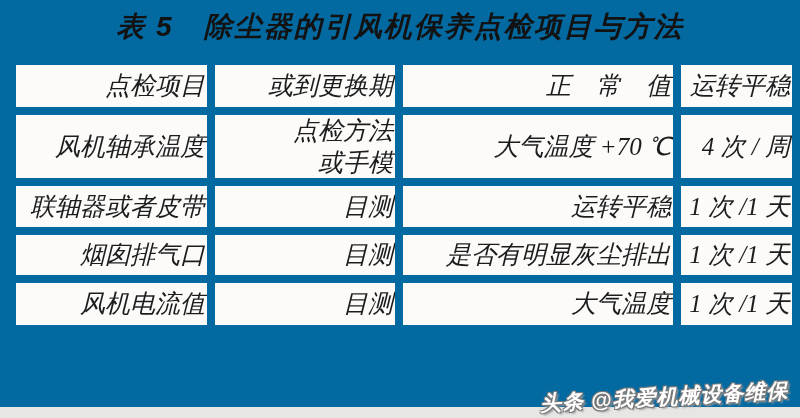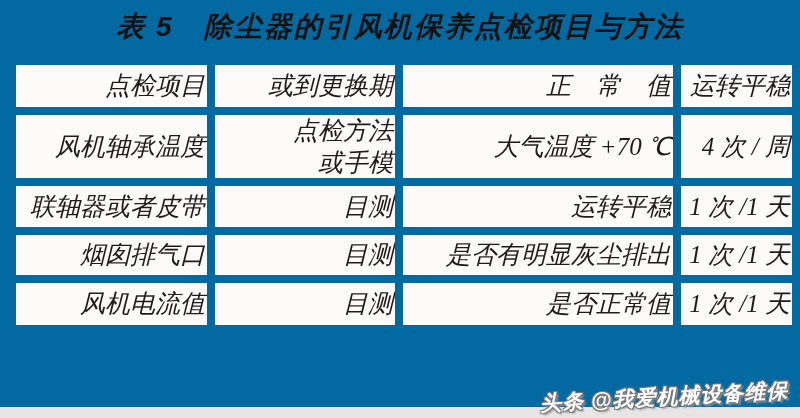--- a/index.html
+++ b/index.html
@@ -123,21 +123,21 @@
       </tr>
       <tr class="row-4">
         <td>烟囱排气口</td>
         <td>目测</td>
         <td>是否有明显灰尘排出</td>
         <td>1 次 /1 天</td>
       </tr>
       <tr class="row-5">
         <td>风机电流值</td>
         <td>目测</td>
-        <td>是否正常值</td>
+        <td>大气温度</td>
         <td>1 次 /1 天</td>
       </tr>
     </tbody>
   </table>
 
   <div class="bottom-strip"></div>
 
   <div class="watermark">
     <span>头条 @我爱机械设备维保</span>
   </div>

